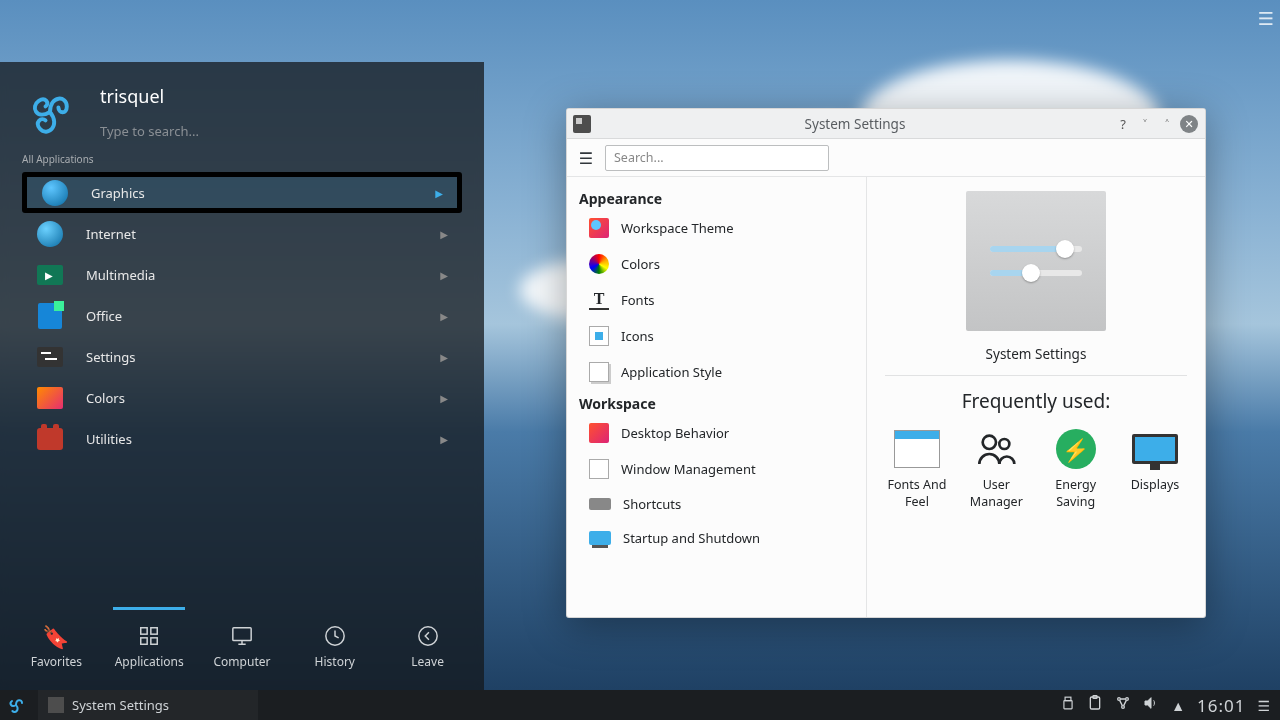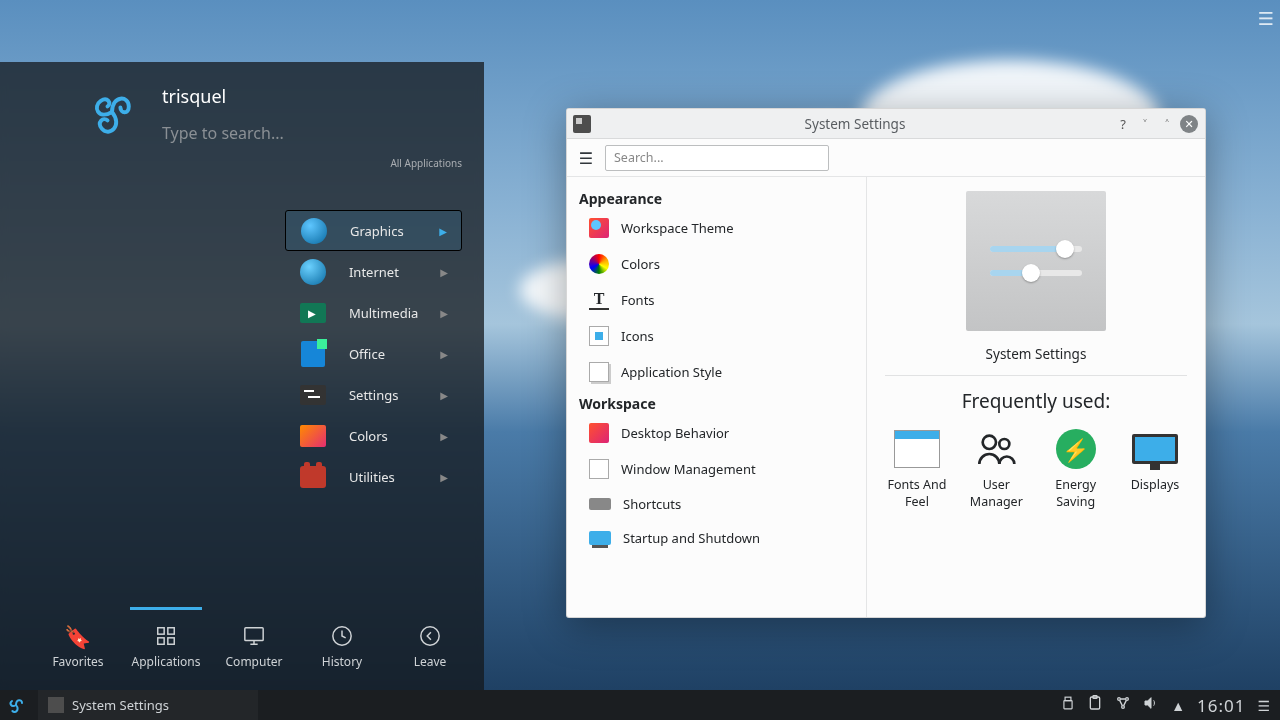--- a/index.html
+++ b/index.html
@@ -18,42 +18,42 @@
   .desktop-menu { position: absolute; top: 6px; right: 6px; color: rgba(255,255,255,0.8); font-size: 18px; cursor: pointer; }
 
   
   .launcher {
     position: absolute;
     left: 0; top: 62px;
     width: 484px; height: 628px;
     background: rgba(20,24,28,0.75);
     backdrop-filter: blur(4px);
     color: #ddd;
-    display: flex; flex-direction: column; align-items: flex-end;
+    display: flex; flex-direction: column;
   }
   .launcher-header { padding: 22px 22px 4px 22px; display: flex; gap: 22px; align-items: flex-start; }
   .trisquel-logo { width: 56px; height: 56px; position: relative; }
   .trisquel-logo svg { width: 56px; height: 56px; }
   .launcher-title { font-size: 18px; color: #fff; font-weight: 400; }
   .launcher-search {
     margin-top: 14px;
-    border: none; background: transparent; color: #6d28d9; font-size: 16px;
+    border: none; background: transparent; color: #6d28d9; font-size: 13px;
     width: 300px; outline: none;
   }
   .launcher-search::placeholder { color: #8a8f94; }
   .launcher-section-label { padding: 8px 22px 6px 22px; color: #a9adb1; font-size: 10px; }
   .launcher-list { padding: 0 22px; flex: 1; overflow: hidden; }
   .cat-item {
     display: flex; align-items: center; gap: 22px;
     height: 41px; padding: 0 14px; border-radius: 3px;
     color: #e8e8e8; font-size: 13px; cursor: pointer;
     position: relative;
   }
   .cat-item .chev { margin-left: auto; color: #888; font-size: 10px; }
-  .cat-item.selected { border: 1px solid #000000; background: rgba(61,174,233,0.12); margin-top: 34px; }
+  .cat-item.selected { border: 5px solid #000000; background: rgba(61,174,233,0.12); }
   .cat-item.selected .chev { color: #3daee9; }
   .cat-ic { width: 28px; height: 28px; display: flex; align-items: center; justify-content: center; font-size: 20px; }
   .ic-globe { background: radial-gradient(circle at 35% 30%, #5ec6ff, #0a6aa1); border-radius: 50%; width: 26px; height: 26px; }
   .ic-internet { background: radial-gradient(circle at 35% 30%, #6bd1ff, #0a6aa1); border-radius: 50%; width: 26px; height: 26px; }
   .ic-mm { background:#175; width:26px; height:20px; border-radius:2px; position:relative; }
   .ic-mm::after{ content:"▶"; color:#fff; font-size:10px; position:absolute; left:8px; top:3px;}
   .ic-office { background:#1686d8; width:24px; height:26px; border-radius:2px; position:relative; }
   .ic-office::after{content:""; position:absolute; right:-2px; top:-2px; width:10px; height:10px; background:#3bf09a;}
   .ic-settings { background:#333; width:26px; height:20px; border-radius:2px; position:relative;}
   .ic-settings::before{content:""; position:absolute; left:4px; top:5px; width:10px; height:2px; background:#fff;}

